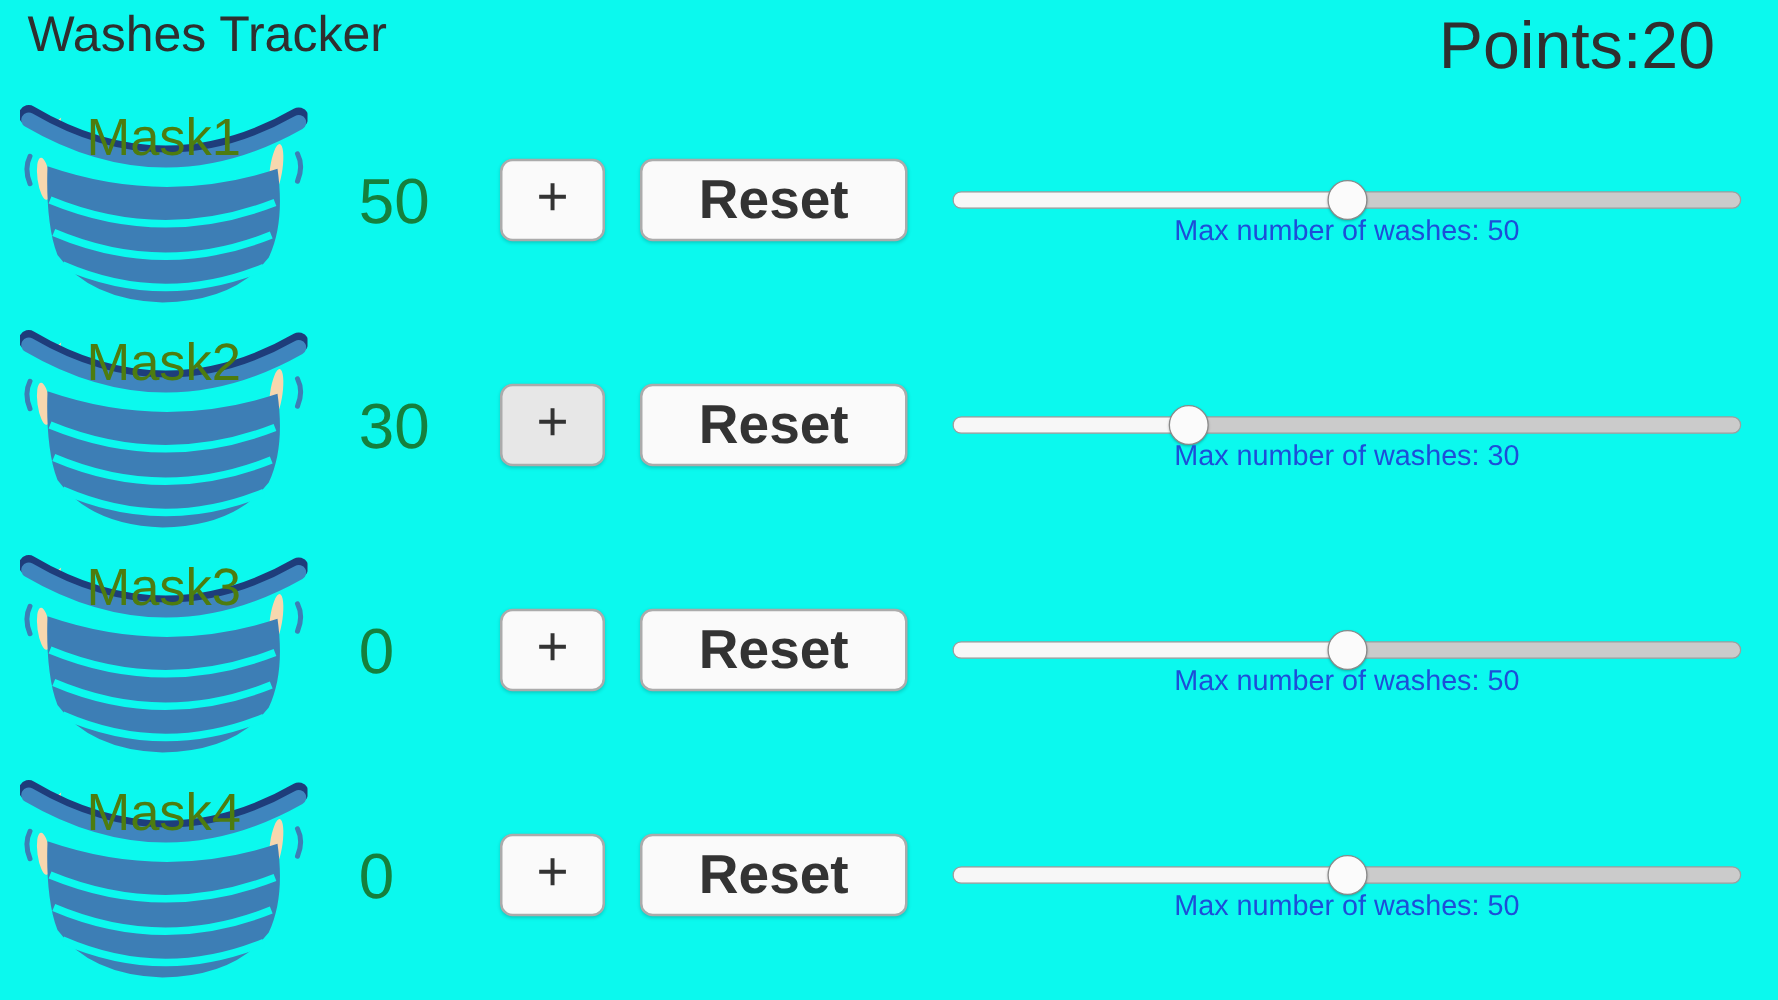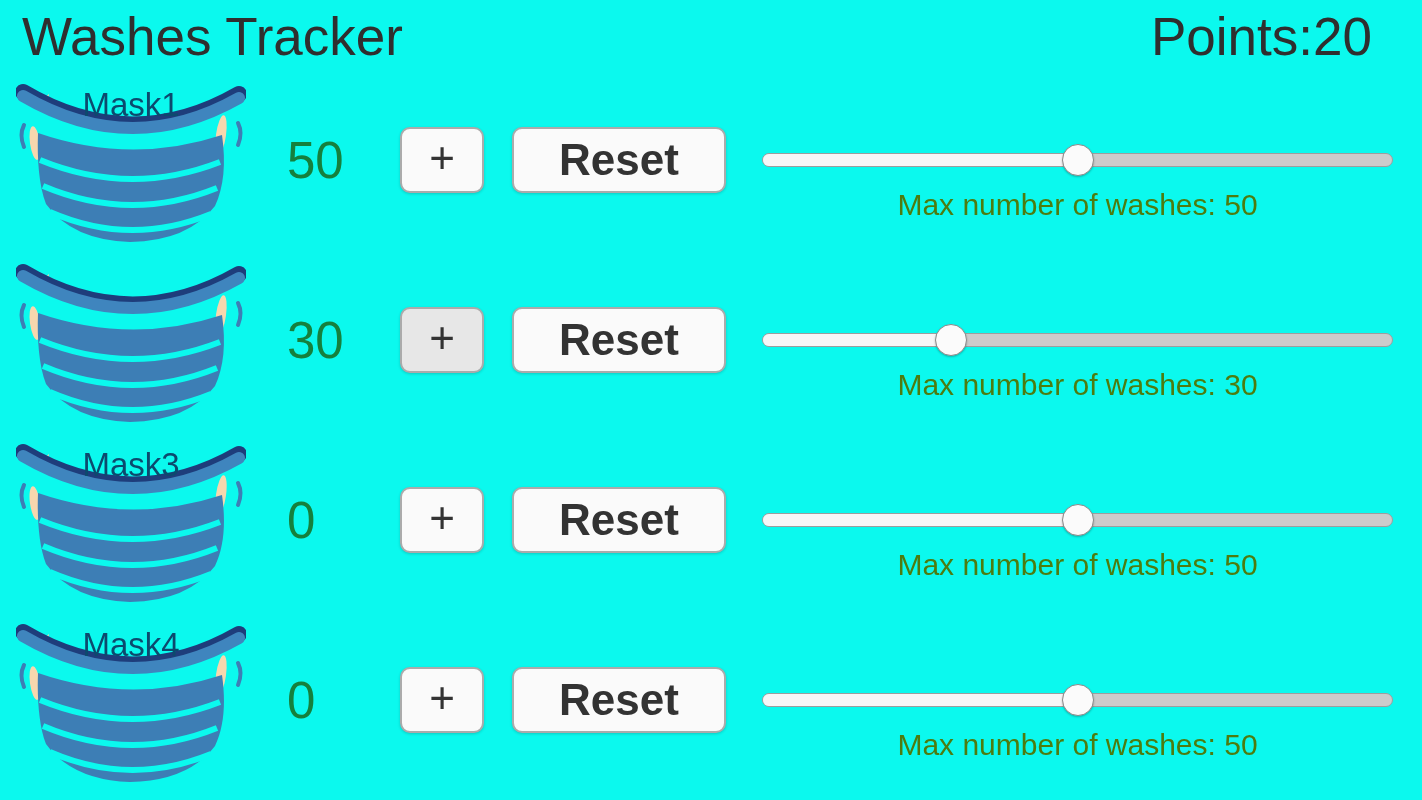--- a/index.html
+++ b/index.html
@@ -6,35 +6,35 @@
   html,body { width:1422px; height:800px; overflow:hidden; }
   body {
     background:#0BF9EE;
     font-family:"Liberation Sans", sans-serif;
     position:relative;
     color:#2e2e2e;
   }
   
   .title {
     position:absolute; left:22px; top:6px;
-    font-size:53px; color:#2f2f2f;
+    font-size:40px; color:#2f2f2f;
   }
   .points {
     position:absolute; right:50px; top:6px;
     font-size:53px; color:#2f2f2f; white-space:nowrap;
   }
   
   .rows { position:absolute; left:0; top:82px; width:1422px; }
   .row { position:relative; width:1422px; height:180px; }
   
   .mask-wrap { position:absolute; left:16px; top:0; width:230px; height:164px; }
   .mask-wrap svg { width:100%; height:100%; display:block; }
   .mask-label {
     position:absolute; left:0; top:4px; width:100%;
-    text-align:center; font-size:33px; color:#0c4a6e;
+    text-align:center; font-size:42px; color:#4d7c0f;
   }
   
   .count {
     position:absolute; left:287px; top:45px; height:66px; width:100px;
     display:flex; align-items:center;
     font-size:51px; color:#15803d;
   }
   
   .btn {
     position:absolute; top:45px; height:66px;
@@ -55,22 +55,22 @@
     background:#CBCBCB; border:1px solid #9D9D9D; border-radius:8px;
     overflow:hidden;
   }
   .fill { position:absolute; left:0; top:0; height:100%; background:#F7F7F7; }
   .thumb {
     position:absolute; top:0; width:32px; height:32px;
     background:#FBFBFB; border:1px solid #8A8A8A; border-radius:50%;
     box-shadow:0 1px 2px rgba(0,0,0,0.25);
   }
   .max-label {
-    position:absolute; left:762px; top:106px; width:631px;
-    text-align:center; font-size:30px; color:#4d7c0f;
+    position:absolute; left:762px; top:89px; width:631px;
+    text-align:center; font-size:23px; color:#1d4ed8;
   }
 </style>
 </head>
 <body>
 
 <div class="title">Washes Tracker</div>
 <div class="points"><span>Points:</span><span>20</span></div>
 
 <div class="rows">
   <div class="row">
@@ -122,20 +122,21 @@
 
         <path d="M7,9 Q115,73 223,11" fill="none" stroke="#1E3D7B" stroke-width="16" stroke-linecap="round"></path>
         <path d="M7,13 Q115,76 223,15" fill="none" stroke="#3F85BE" stroke-width="12" stroke-linecap="round"></path>
 
         <path d="M22,50 Q115,82 206,52 C210,80 208,104 199,123 Q172,158 114,159 Q56,157 30,121 C23,103 21,76 22,50 Z" fill="#3D7EB5"></path>
 
         <path d="M24,77 Q114,114 204,79" stroke="#0BF9EE" stroke-width="6" fill="none"></path>
         <path d="M27,103 Q114,140 201,105" stroke="#0BF9EE" stroke-width="6" fill="none"></path>
         <path d="M34,129 Q114,164 195,131" stroke="#0BF9EE" stroke-width="6" fill="none"></path>
       </svg>
+      <div class="mask-label">Mask2</div>
     </div>
     <div class="count">30</div>
     <button class="btn plus active">+</button>
     <button class="btn reset">Reset</button>
     <div class="slider">
       <div class="track">
         <div class="fill" style="width: 30%;"></div>
       </div>
       <div class="thumb" style="left: calc(30% - 16px);"></div>
     </div>

